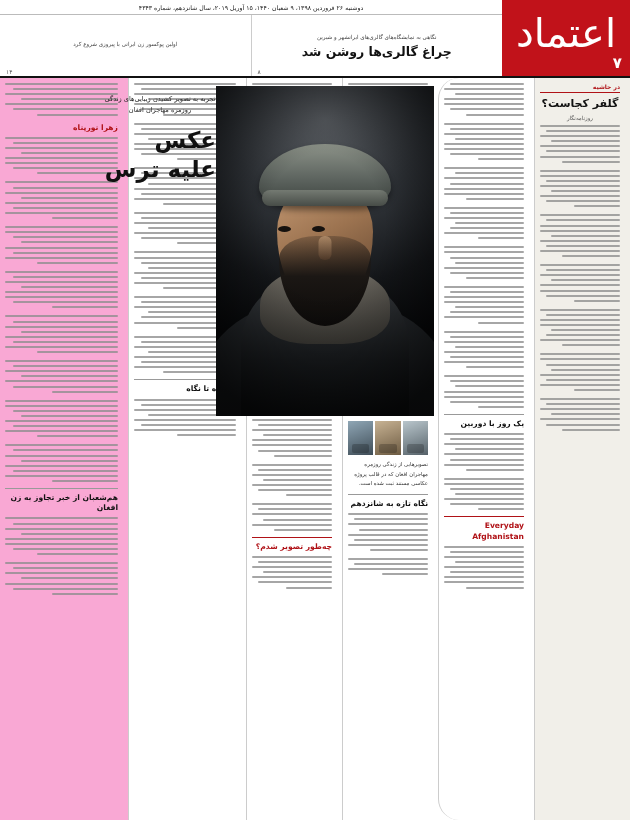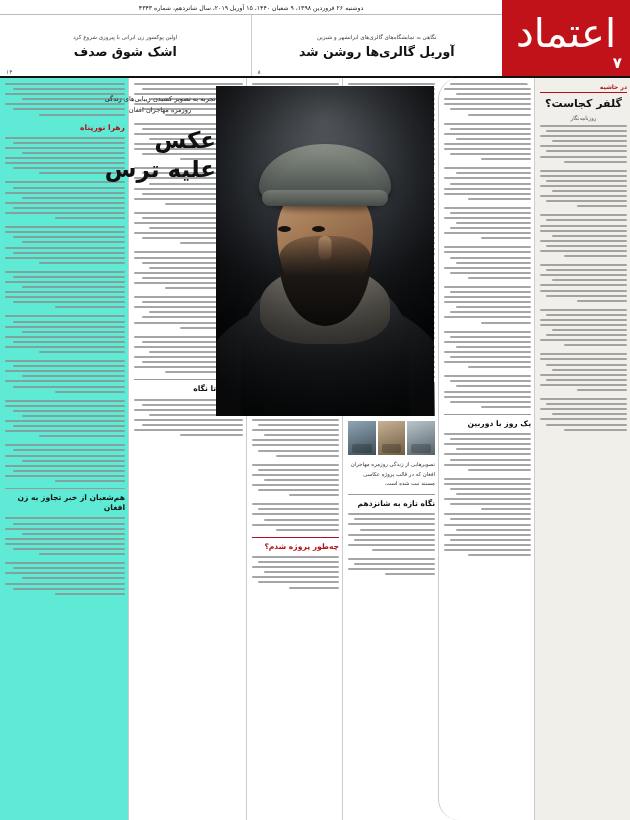--- a/index.html
+++ b/index.html
@@ -101,31 +101,31 @@
   }
 
   
   .body-grid {
     display: flex;
     flex-direction: row;
     direction: rtl;
     height: 742px;
   }
   .col {
-    padding: 5px 3px 4px 5px;
+    padding: 5px 10px 4px 5px;
     border-left: 1px solid #ccc;
     overflow: hidden;
   }
   .col:last-child { border-left: none; }
   .col-op { width: 96px; background: #f1efe9; }
   .col-a  { width: 96px; border-radius: 21px; }
   .col-b  { width: 96px; }
   .col-c  { width: 96px; }
   .col-d  { width: 118px; }
-  .col-e  { width: 128px; background:#5eead4; }
+  .col-e  { width: 128px; background:#f9a8d4; }
 
   
   .op-label {
     font-size: 6px;
     color: #b01217;
     font-weight: bold;
     text-align: right;
     border-bottom: 1px solid #b01217;
     padding-bottom: 2px;
     margin-bottom: 4px;
@@ -348,26 +348,25 @@
   <div class="masthead">
     <div class="logo-block">
       <div class="logo-word">اعتماد</div>
       <div class="logo-num">۷</div>
     </div>
     <div class="masthead-right">
       <div class="dateline">دوشنبه ۲۶ فروردین ۱۳۹۸، ۹ شعبان ۱۴۴۰، ۱۵ آوریل ۲۰۱۹، سال شانزدهم، شماره ۴۳۴۳</div>
       <div class="head-teasers">
         <div class="teaser">
           <div class="teaser-kicker">نگاهی به نمایشگاه‌های گالری‌های ایرانشهر و شیرین</div>
-          <div class="teaser-title">آوریل گالری‌ها روشن شد</div>
+          <div class="teaser-title">چراغ گالری‌ها روشن شد</div>
           <div class="teaser-page">۸</div>
         </div>
         <div class="teaser">
           <div class="teaser-kicker">اولین پوکسور زن ایرانی با پیروزی شروع کرد</div>
-          <div class="teaser-title">اشک شوق صدف</div>
           <div class="teaser-page">۱۴</div>
         </div>
       </div>
     </div>
   </div>
 
   <div class="body-grid">
 
     <div class="col col-op">
       <div class="op-label">در حاشیه</div>
@@ -506,20 +505,21 @@
           <div class="ln s1"></div>
           <div class="ln s4 gap"></div>
         <div class="ln s1"></div>
           <div class="ln s1"></div>
           <div class="ln s2"></div>
           <div class="ln s3"></div>
         <div class="ln s1"></div>
           <div class="ln s2"></div>
           <div class="ln s5"></div>
       </div>
+      <div class="sub-head red">Everyday Afghanistan</div>
       <div class="txt">
         <div class="ln s1"></div>
           <div class="ln s2"></div>
           <div class="ln s1"></div>
           <div class="ln s3"></div>
         <div class="ln s1"></div>
           <div class="ln s2"></div>
           <div class="ln s1"></div>
           <div class="ln s1"></div>
         <div class="ln s4"></div>
@@ -688,21 +688,21 @@
         <div class="ln s1"></div>
           <div class="ln s2"></div>
           <div class="ln s5 gap"></div>
         <div class="ln s1"></div>
           <div class="ln s2"></div>
           <div class="ln s1"></div>
           <div class="ln s3"></div>
         <div class="ln s1"></div>
           <div class="ln s4"></div>
       </div>
-      <div class="sub-head red">چه‌طور پروژه شدم؟</div>
+      <div class="sub-head red">چه‌طور تصویر شدم؟</div>
       <div class="txt">
         <div class="ln s1"></div>
           <div class="ln s2"></div>
           <div class="ln s1"></div>
           <div class="ln s3"></div>
         <div class="ln s1"></div>
           <div class="ln s2"></div>
           <div class="ln s5"></div>
       </div>
     </div>

